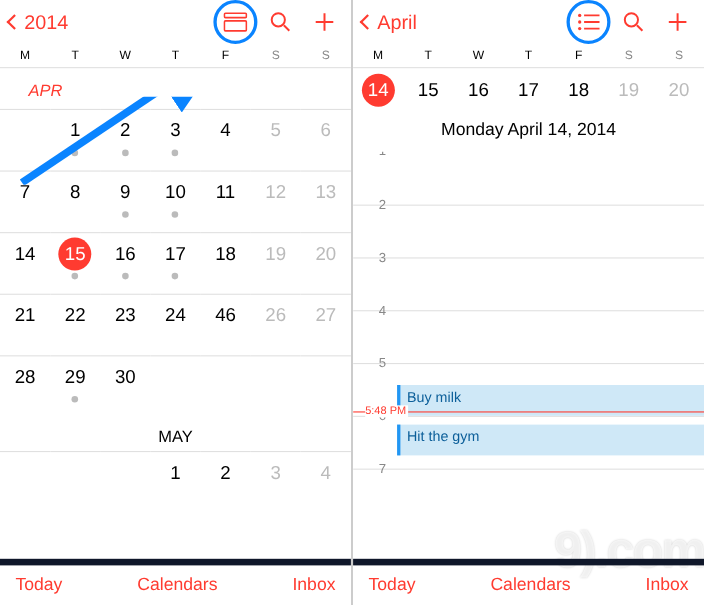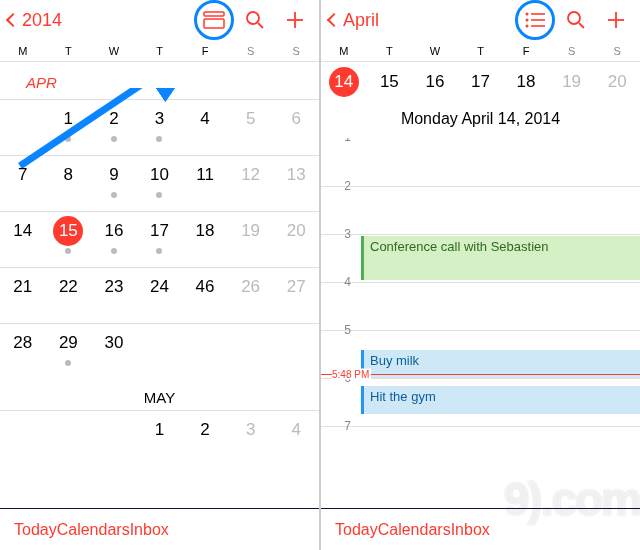--- a/index.html
+++ b/index.html
@@ -111,23 +111,23 @@
   .maylabel {
     grid-column: 1 / 8;
     text-align: center;
     font-size: 15px;
     padding: 10px 0 4px;
     color: #000;
   }
   
   .toolbar {
     height: 42px;
-    border-top: 1px solid #0f172a;
-    display: flex;
-    justify-content: flex-start;
+    border-top: 6px solid #0f172a;
+    display: flex;
+    justify-content: space-between;
     align-items: center;
     padding: 0 14px;
     font-size: 16px;
     color: #ff3b30;
     margin-top: auto;
     position: relative;
     z-index: 5;
   }
   
   .arrow {
@@ -399,21 +399,20 @@
       </div>
       <div class="hourrow">
         <div class="hourlabel">5</div>
       </div>
       <div class="hourrow">
         <div class="hourlabel">6</div>
       </div>
       <div class="hourrow">
         <div class="hourlabel">7</div>
       </div>
-      <div class="event ev-green" style="top: 98px; height: 44px;">Conference call with Sebastien</div>
       <div class="event ev-blue" style="top: 212px; height: 28px;">Buy milk</div>
       <div class="event ev-blue" style="top: 248px; height: 28px;">Hit the gym</div>
       <div class="nowline" style="top: 236.4px;"></div>
       <div class="nowdot" style="top: 236.4px;"></div>
       <div class="nowlabel" style="top: 236.4px;">5:48 PM</div>
     </div>
 
   <div class="toolbar">
     <span>Today</span>
     <span>Calendars</span>

